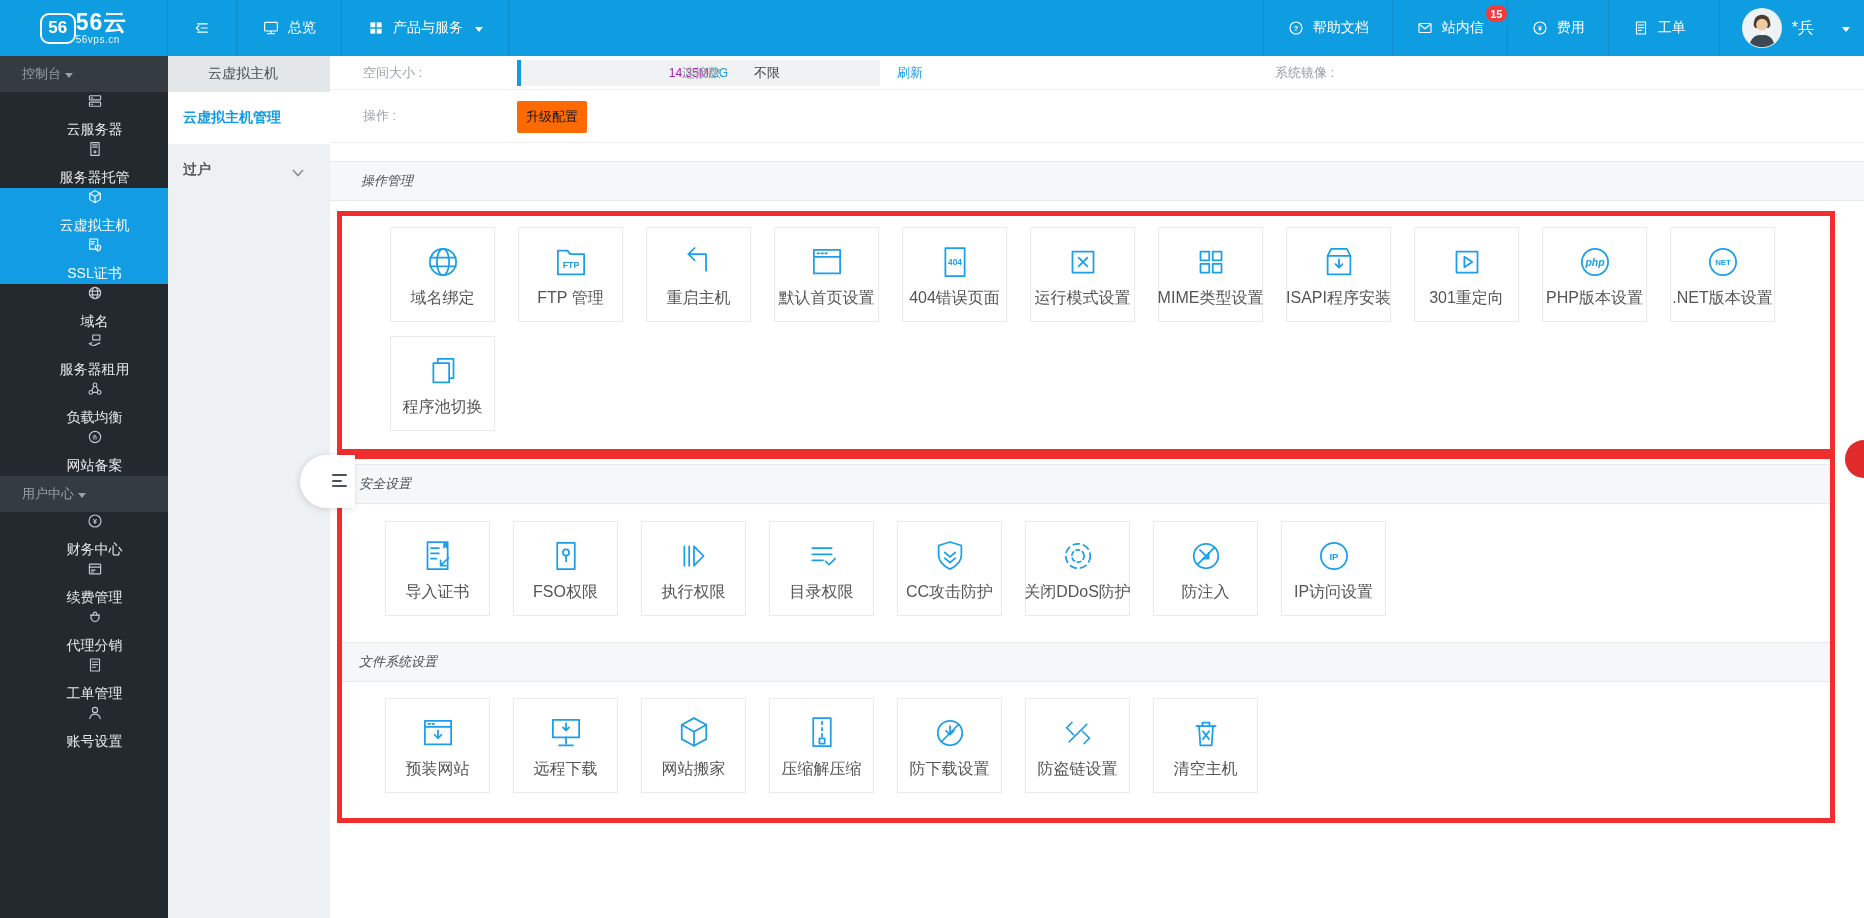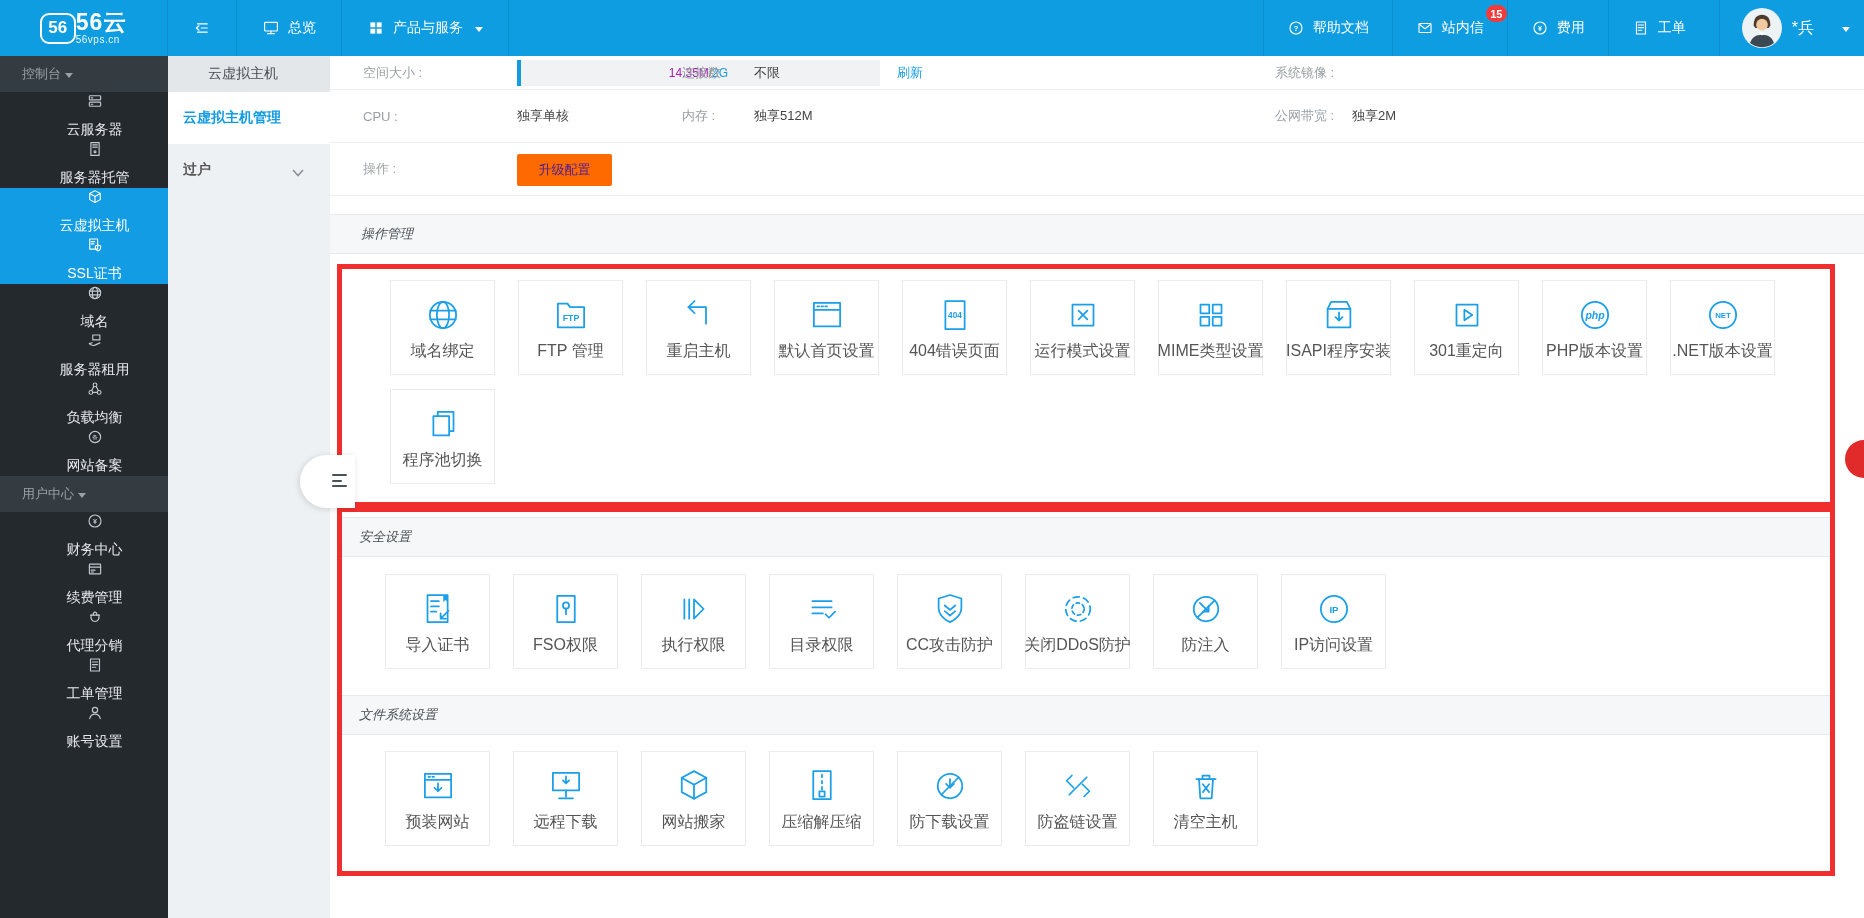--- a/index.html
+++ b/index.html
@@ -61,22 +61,22 @@
   .ilabel { position:absolute; color:#9AA0A5; font-size:13px; top:50%; transform:translateY(-50%); }
   .ivalue { position:absolute; color:#444; font-size:13px; top:50%; transform:translateY(-50%); }
   .p-l1 { left:33px; } .p-v1 { left:187px; } .p-l2 { left:352px; } .p-v2 { left:424px; }
   .p-l3 { left:945px; } .p-v3 { left:1022px; }
   .progress { position:absolute; left:187px; top:4px; width:363px; height:26px; background:#F1F2F3; }
   .pfill { position:absolute; left:0; top:0; width:4px; height:26px; background:#129CE4; }
   .ptext { width:100%; text-align:center; line-height:26px; font-size:12px; }
   .p-used { color:#a21caf; } .p-div { color:#777; } .p-total { color:#129CE4; }
   .refresh { position:absolute; left:567px; top:50%; transform:translateY(-50%); color:#129CE4;
     font-size:13px; cursor:pointer; text-decoration:none; }
-  .upgrade-btn { position:absolute; left:187px; top:11px; width:95px; height:32px; background:#FF6A00;
-    color:#4c1d95; font-size:13px; border:none; border-radius:2px; cursor:pointer;
+  .upgrade-btn { position:absolute; left:187px; top:11px; width:70px; height:32px; background:#FF6A00;
+    color:#0f172a; font-size:13px; border:none; border-radius:2px; cursor:pointer;
     font-family:inherit; }
   .section-bar { height:40px; background:#F6F7F9; border-top:1px solid #E7E9EB;
     border-bottom:1px solid #E7E9EB; display:flex; align-items:center; padding-left:31px;
     font-size:13px; color:#474E54;font-style:italic; }
   .section-bar.top-bar { margin-top:18px; }
   .redbox { border:5px solid #F02E2E; margin-left:7px; width:1498px; background:#fff; }
   .redbox1 { margin-top:10px; padding:11px 0 18px 48px; }
   .redbox2 { margin-top:0; padding-bottom:25px; }
   .inner-bar { padding-left:17px; }
   .inner-bar.first { margin-top:5px; }
@@ -365,28 +365,20 @@
         <span class="p-used">14.35M</span><span class="p-div">/</span><span class="p-total">2G</span>
       </div>
     </span>
     <a class="refresh" href="#">刷新</a>
     <span class="ilabel p-l2">连接数 :</span>
     <span class="ivalue p-v2">不限</span>
     <span class="ilabel p-l3">系统镜像 :</span>
     <span class="ivalue p-v3"></span>
   </div>
 
-  <div class="irow irow2">
-    <span class="ilabel p-l1">CPU :</span>
-    <span class="ivalue p-v1">独享单核</span>
-    <span class="ilabel p-l2">内存 :</span>
-    <span class="ivalue p-v2">独享512M</span>
-    <span class="ilabel p-l3">公网带宽 :</span>
-    <span class="ivalue p-v3">独享2M</span>
-  </div>
 
   <div class="irow irow3">
     <span class="ilabel p-l1">操作 :</span>
     <button class="upgrade-btn">升级配置</button>
   </div>
 
   <div class="section-bar top-bar">操作管理</div>
 
   <div class="redbox redbox1">
     <div class="tile-row" id="ops-row-1">

